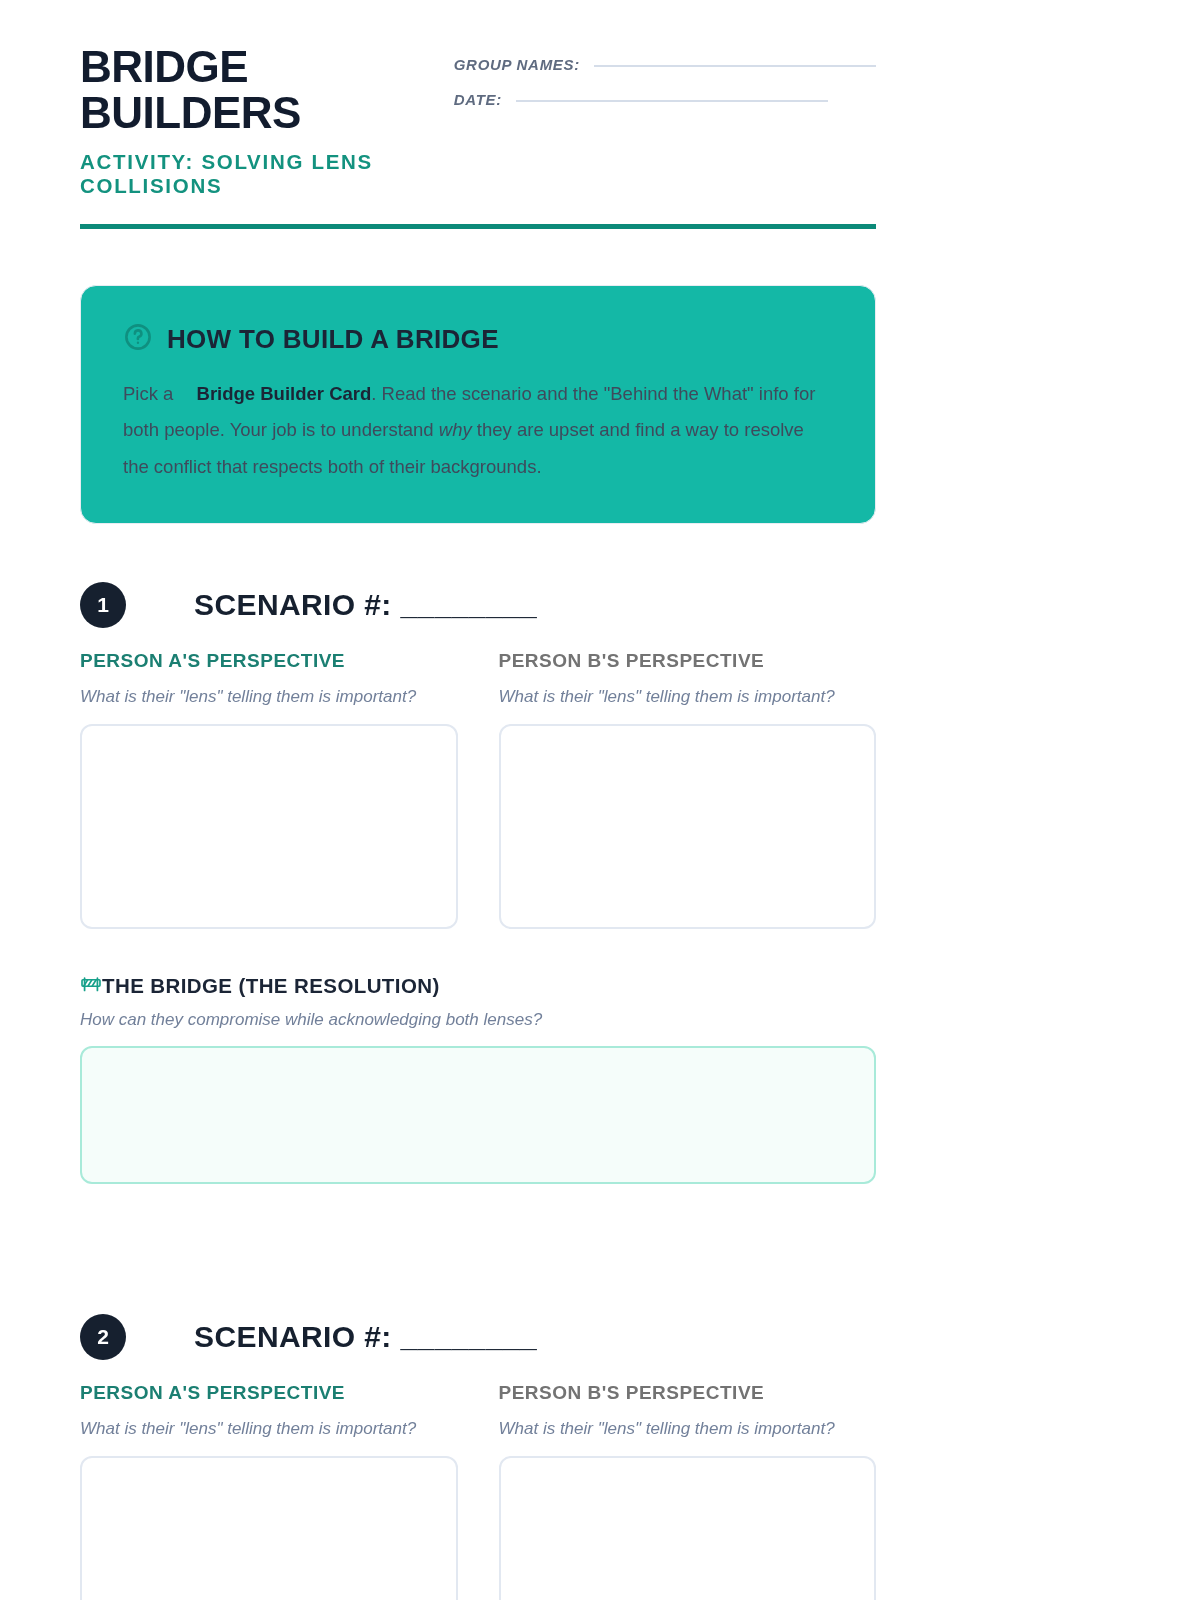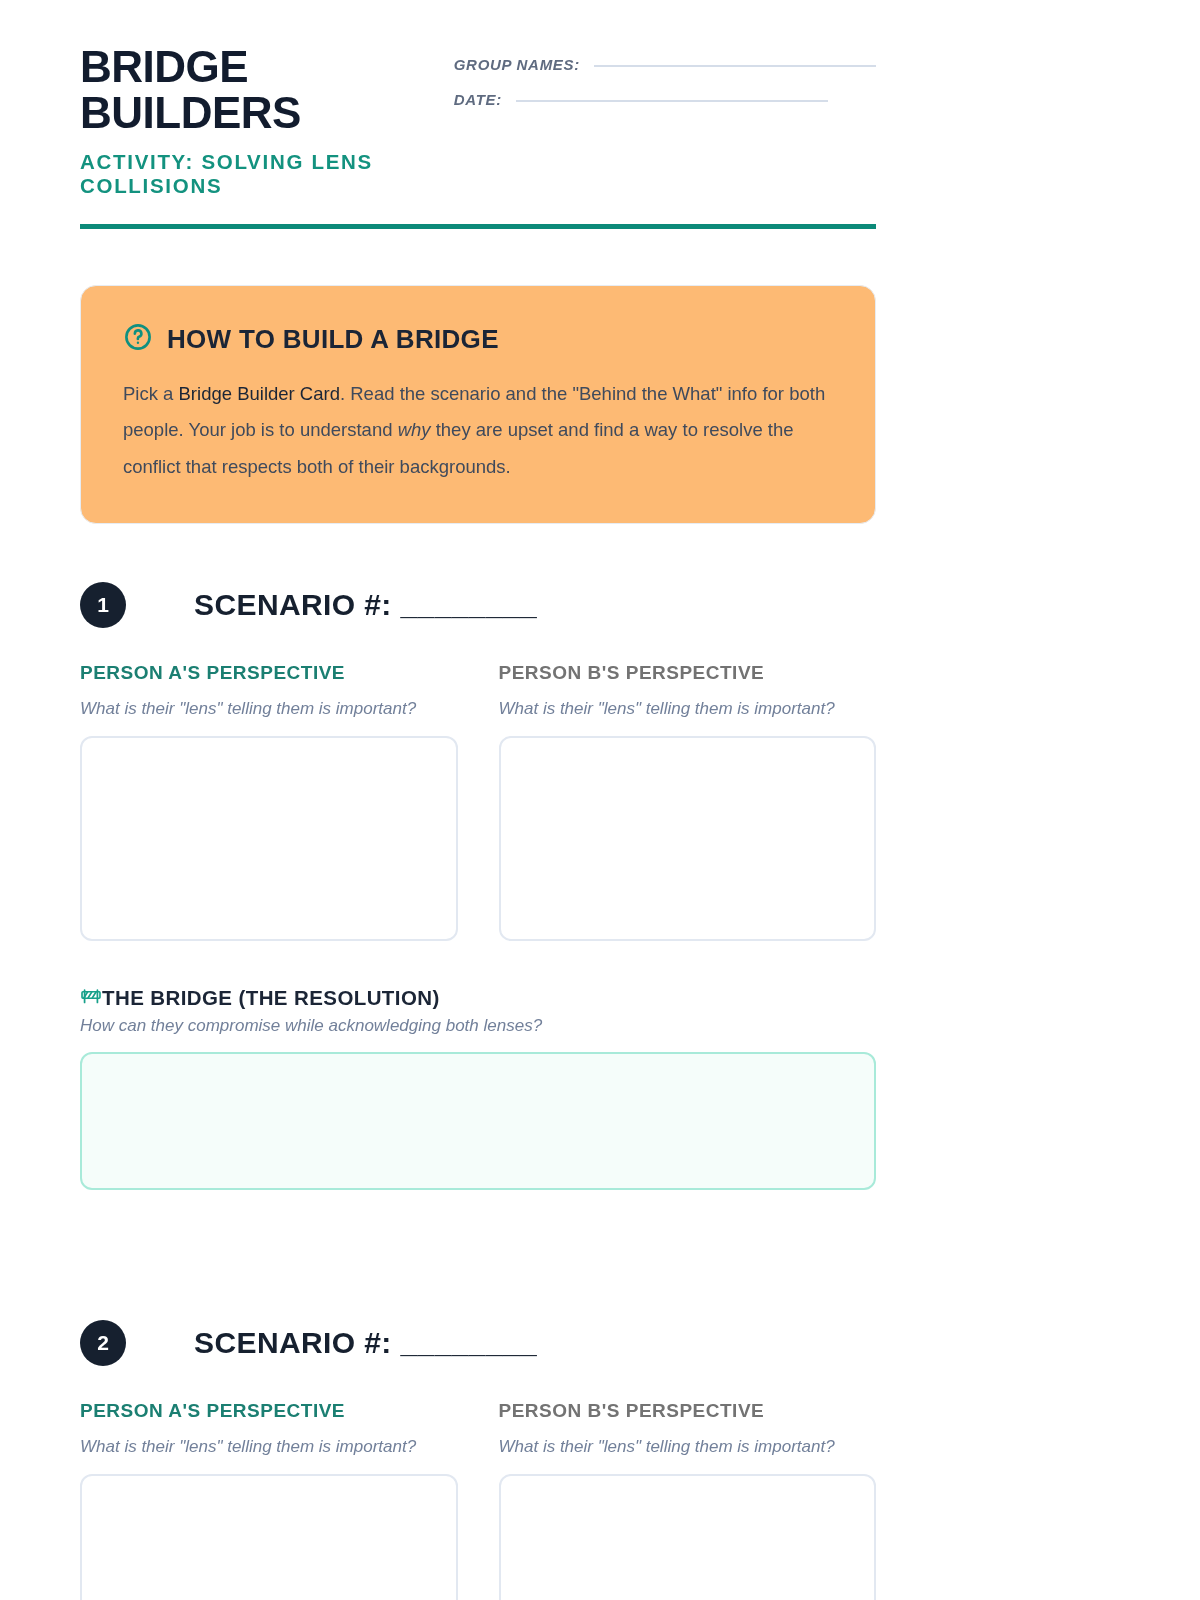--- a/index.html
+++ b/index.html
@@ -85,21 +85,21 @@
   .rule {
     margin-top: 26px;
     height: 5px;
     background: #0c8a79;
     width: 100%;
   }
 
   
   .info-panel {
     margin-top: 56px;
-    background: #fdba74;
+    background: #14b8a6;
     border: 1px solid #e7ecf2;
     border-radius: 16px;
     padding: 36px 42px 38px 42px;
   }
 
   .info-head {
     display: flex;
     align-items: center;
     gap: 14px;
   }
@@ -114,21 +114,21 @@
   .icon-circle-question { display: block; }
 
   .info-body {
     margin-top: 20px;
     font-size: 18.5px;
     line-height: 1.95;
     color: #3f4a5c;
     max-width: 1000px;
   }
 
-  .info-body b { font-weight: 400; color: #1b2536; }
+  .info-body b { font-weight: 700; color: #1b2536; margin-left: 18px; }
   .info-body i { font-style: italic; }
 
   
   .scenario { margin-top: 58px; }
   .scenario + .scenario { margin-top: 130px; }
 
   .scenario-head {
     display: flex;
     align-items: center;
     gap: 22px;
@@ -152,21 +152,21 @@
     font-size: 30px;
     font-weight: 800;
     letter-spacing: 0.4px;
     color: #16202f;
     margin-left: 46px;
   }
 
   .columns {
     display: flex;
     gap: 41px;
-    margin-top: 34px;
+    margin-top: 22px;
   }
 
   .col { flex: 1 1 0; min-width: 0; }
 
   .col-title {
     font-size: 19px;
     font-weight: 700;
     letter-spacing: 0.5px;
     text-transform: uppercase;
   }
@@ -198,21 +198,21 @@
   }
 
   .bridge-title {
     font-size: 20.5px;
     font-weight: 700;
     letter-spacing: 0.4px;
     color: #1b2536;
   }
 
   .bridge-prompt {
-    margin-top: 5px;
+    margin-top: 11px;
     font-size: 17px;
     font-style: italic;
     color: #72809a;
   }
 
   .bridge-box {
     margin-top: 16px;
     height: 138px;
     border: 2px solid #a8ead9;
     border-radius: 12px;

